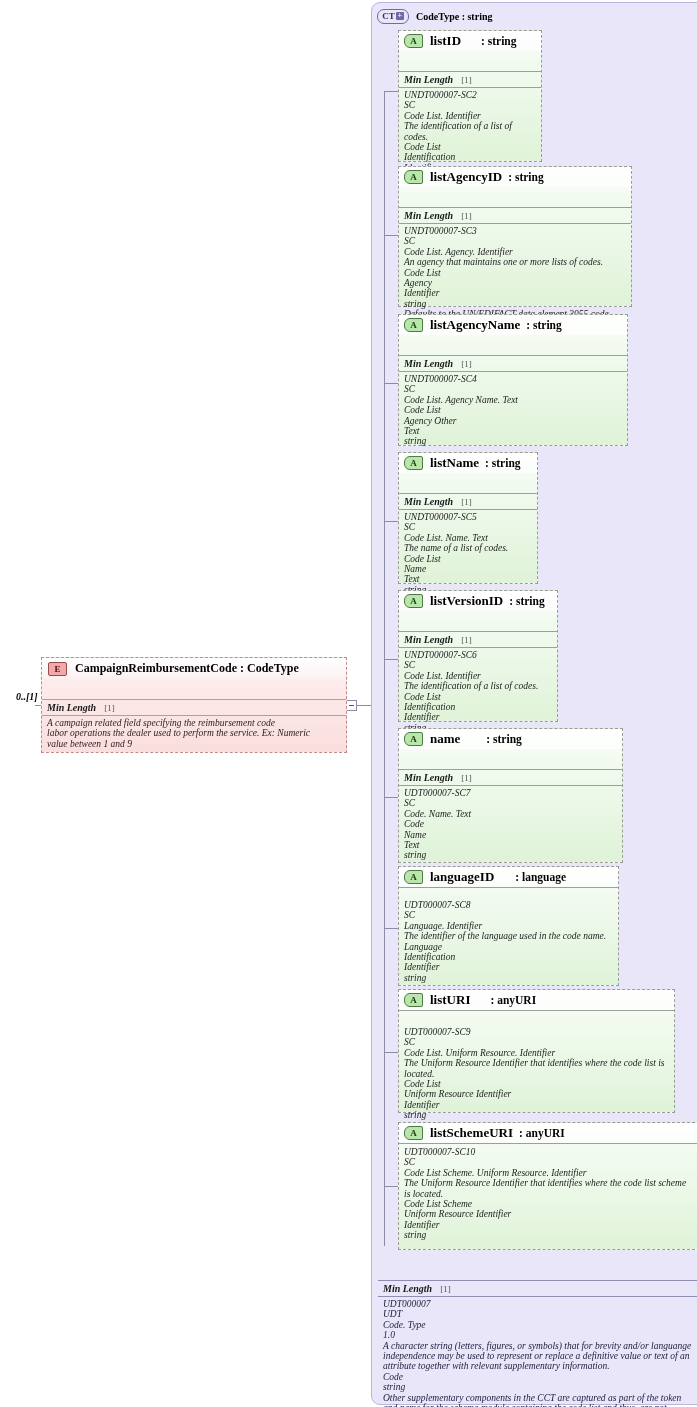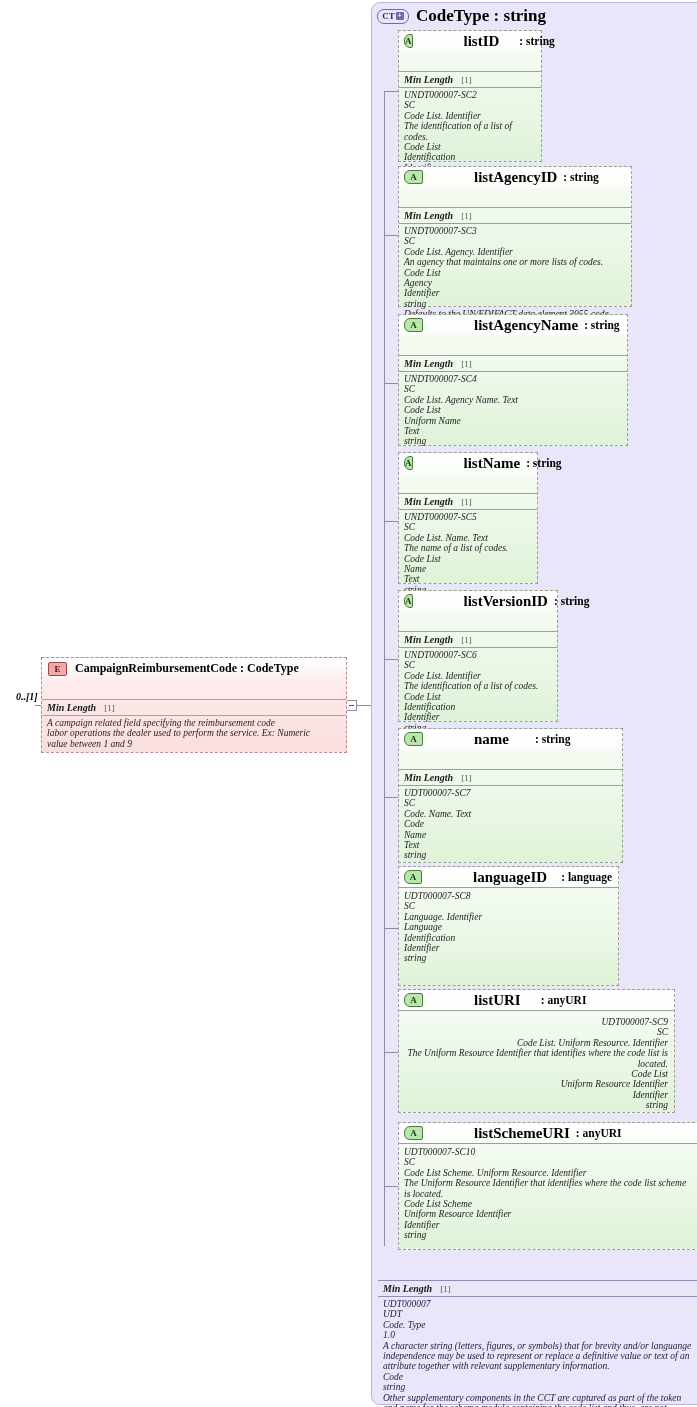--- a/index.html
+++ b/index.html
@@ -45,21 +45,21 @@
   }
   .ct-badge .plusbox {
     display: inline-block;
     width: 8px; height: 8px;
     background: #6f6aa8;
     color: #fff;
     font-size: 8px; line-height: 8px; text-align: center;
     border-radius: 1px;
   }
   #ct-title {
-    font-size: 17px; font-weight: bold; color: #000;
+    font-size: 10px; font-weight: bold; color: #000;
     white-space: nowrap;
   }
 
   
   .attr-box {
     position: absolute;
     border: 1px dashed #9b9b9b;
     background: linear-gradient(180deg, #ffffff 0%, #f4fbf2 18%, #dff3d8 100%);
     box-sizing: border-box;
   }
@@ -75,21 +75,21 @@
     display: inline-flex; align-items: center; justify-content: center;
     width: 19px; height: 14px;
     background: #b8e6ab;
     border: 1px solid #4d7a44;
     border-radius: 6px 2px 2px 6px;
     font-size: 9px; font-weight: bold; color: #16380f;
     box-sizing: border-box;
     margin-right: 7px;
   }
   .a-name {
-    font-size: 15px; font-weight: bold; color: #000; margin-left: 44px;
+    font-size: 13px; font-weight: bold; color: #000;
   }
   .a-type {
     font-size: 11.5px; font-weight: bold; color: #000;
   }
   .facet-row {
     border-top: 1px solid #9aa09a;
     border-bottom: 1px solid #9aa09a;
     padding: 2px 6px 2px 5px;
     font-size: 10px;
     font-style: italic;
@@ -248,21 +248,21 @@
         <span class="a-type" style="margin-left:6px;">: string</span>
       </div>
       <div class="facet-row">
         <span class="fname">Min Length</span><span class="fcard">[1]</span>
       </div>
       <div class="doc-lines">
         <div>UNDT000007-SC4</div>
         <div>SC</div>
         <div>Code List. Agency Name. Text</div>
         <div>Code List</div>
-        <div>Uniform Name</div>
+        <div>Agency Other</div>
         <div>Text</div>
         <div>string</div>
       </div>
     </div>
 
     <div class="conn conn-h abs" style="left:12px; top:518px; width:14px;"></div>
     <div class="attr-box" style="left:26px; top:449px; width:140px; height:132px;">
       <div class="attr-head">
         <span class="a-badge">A</span>
         <span class="a-name">listName</span>
@@ -324,41 +324,42 @@
         <div>Text</div>
         <div>string</div>
       </div>
     </div>
 
     <div class="conn conn-h abs" style="left:12px; top:925px; width:14px;"></div>
     <div class="attr-box" style="left:26px; top:863px; width:221px; height:120px;">
       <div class="attr-head">
         <span class="a-badge">A</span>
         <span class="a-name">languageID</span>
-        <span class="a-type" style="margin-left:14px;text-align:center;">: language</span>
-      </div>
-      <div class="doc-lines" style="border-top:1px solid #9aa09a; padding-top:3px;">
+        <span class="a-type" style="margin-left:21px;text-align:center;">: language</span>
+      </div>
+      <div class="doc-lines" style="border-top:1px solid #9aa09a; padding-top:12px;">
         <div>UDT000007-SC8</div>
         <div>SC</div>
         <div>Language. Identifier</div>
+        <div>The identifier of the language used in the code name.</div>
         <div>Language</div>
         <div>Identification</div>
         <div>Identifier</div>
         <div>string</div>
       </div>
     </div>
 
     <div class="conn conn-h abs" style="left:12px; top:1049px; width:14px;"></div>
     <div class="attr-box" style="left:26px; top:986px; width:277px; height:124px;">
       <div class="attr-head">
         <span class="a-badge">A</span>
         <span class="a-name">listURI</span>
         <span class="a-type" style="margin-left:20px;">: anyURI</span>
       </div>
-      <div class="doc-lines" style="border-top:1px solid #9aa09a; padding-top:6px;text-align:right;">
+      <div class="doc-lines" style="border-top:1px solid #9aa09a; padding-top:16px;">
         <div>UDT000007-SC9</div>
         <div>SC</div>
         <div>Code List. Uniform Resource. Identifier</div>
         <div>The Uniform Resource Identifier that identifies where the code list is located.</div>
         <div>Code List</div>
         <div>Uniform Resource Identifier</div>
         <div>Identifier</div>
         <div>string</div>
       </div>
     </div>

